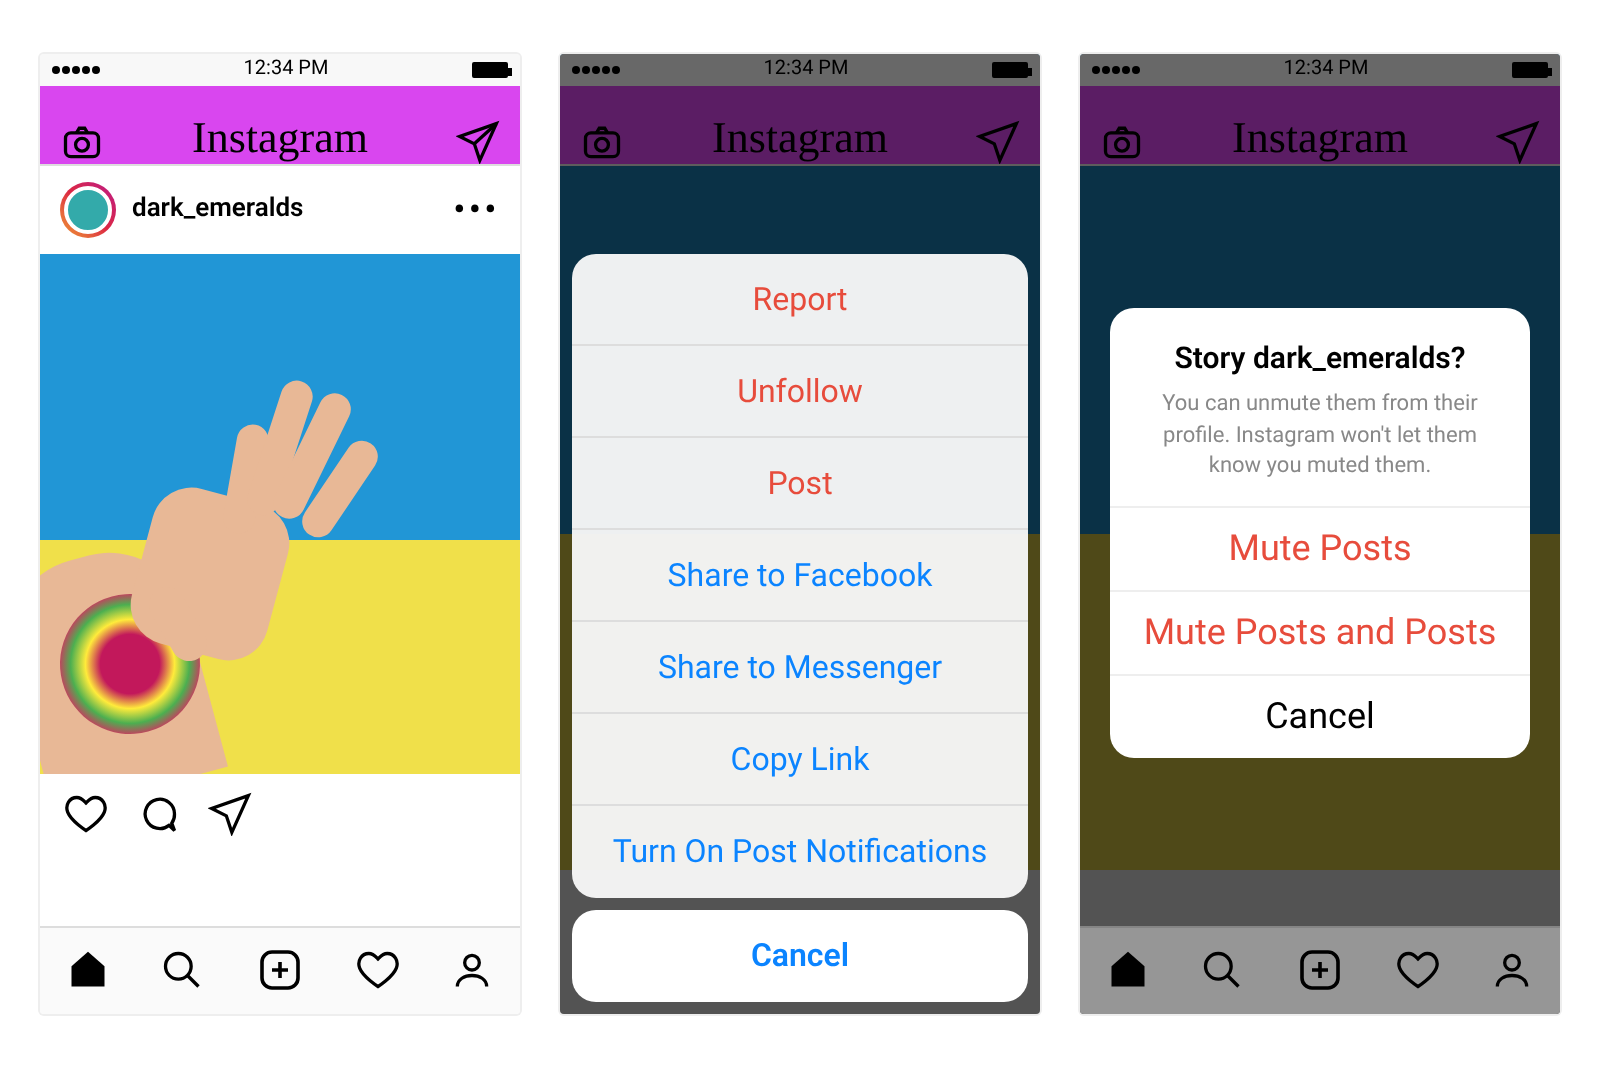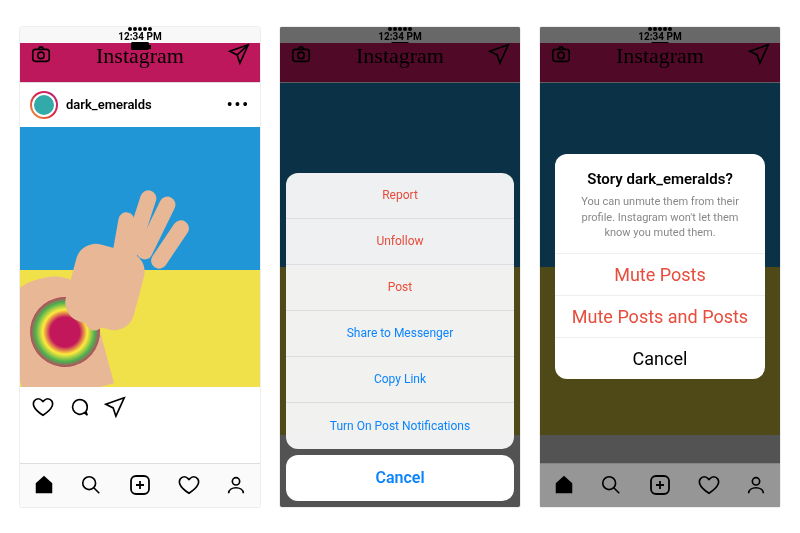--- a/index.html
+++ b/index.html
@@ -23,44 +23,43 @@
     position: relative;
   }
   
   .status-bar {
     height: 16px;
     display: flex;
     align-items: center;
     justify-content: space-between;
     padding: 0 6px;
     font-size: 10px;
-    font-weight: 700;
+    font-weight: 400;
     background: #f8f8f8;
-    flex-direction: column;
   }
   .status-left { display:flex; align-items:center; gap:2px;}
   .signal-dots { display:flex; gap:1px; }
   .signal-dots span {
     width:4px; height:4px; border-radius:50%; background:#000;
   }
   .status-right { display:flex; align-items:center; gap:3px;}
   .battery {
     width:18px; height:8px; border:1px solid #000; border-radius:1px; position:relative;
   }
   .battery::after{content:""; position:absolute; right:-3px; top:2px; width:2px; height:4px; background:#000;}
   .battery-fill { background:#000; width:100%; height:100%;}
   
   .nav-bar {
     height: 40px;
     border-bottom: 1px solid #ddd;
     display:flex;
-    align-items:flex-start;
+    align-items:flex-end;
     justify-content:space-between;
     padding: 0 10px;
-    background:#be185d;
+    background:#d946ef;
   }
   .nav-title {
     font-family: "Brush Script MT", cursive;
     font-size: 22px;
     font-weight: 500;
   }
   .icon { display:inline-flex; }
   
   .post-header {
     height: 44px;
@@ -157,21 +156,21 @@
   .sheet {
     background:rgba(248,248,248,0.96);
     border-radius:12px;
     overflow:hidden;
   }
   .sheet-item {
     height:46px;
     display:flex;
     align-items:center;
     justify-content:center;
-    font-size:12px;
+    font-size:16px;
     border-bottom:1px solid #ddd;
   }
   .sheet-item:last-child{border-bottom:none;}
   .red { color:#e74c3c; }
   .blue { color:#0b84ff; }
   .cancel-sheet {
     background:#fff;
     border-radius:12px;
     height:46px;
     display:flex;align-items:center;justify-content:center;
@@ -336,20 +335,21 @@
         <svg width="22" height="22" viewBox="0 0 24 24" fill="none" stroke="#000" stroke-width="1.8">
           <path d="M22 2L2 9l8 4 3 9 9-20z"></path>
         </svg>
       </span>
   </div>
   <div class="overlay">
     <div class="sheet">
       <div class="sheet-item red">Report</div>
       <div class="sheet-item red">Unfollow</div>
       <div class="sheet-item red">Post</div>
+      <div class="sheet-item blue">Share to Facebook</div>
       <div class="sheet-item blue">Share to Messenger</div>
       <div class="sheet-item blue">Copy Link</div>
       <div class="sheet-item blue">Turn On Post Notifications</div>
     </div>
     <div class="cancel-sheet">Cancel</div>
   </div>
 </div>
 
 <div class="phone dimmed">
   <div class="dimmed-bg"></div>

